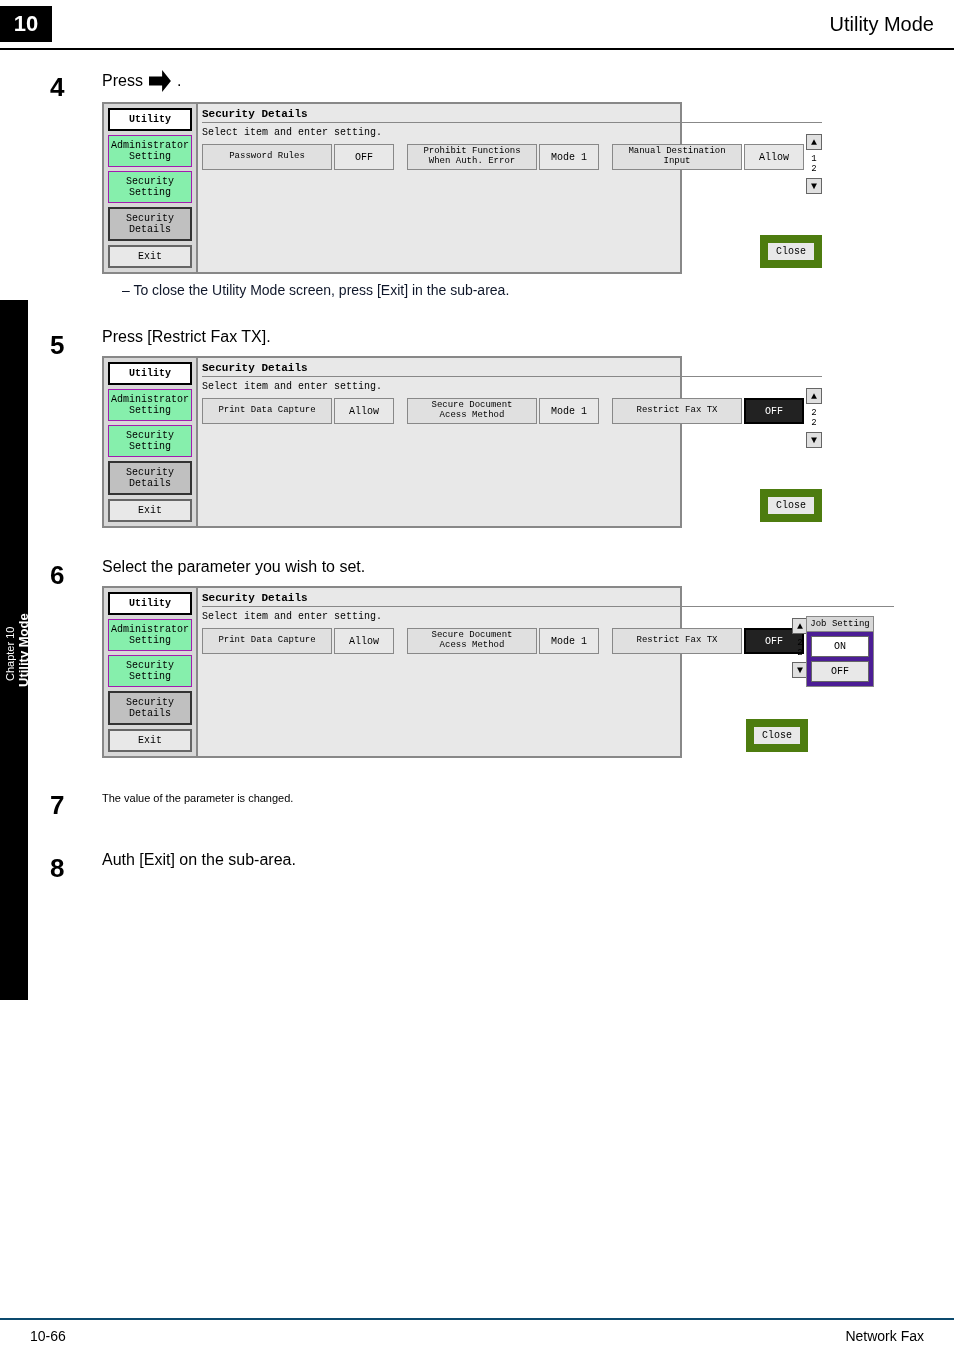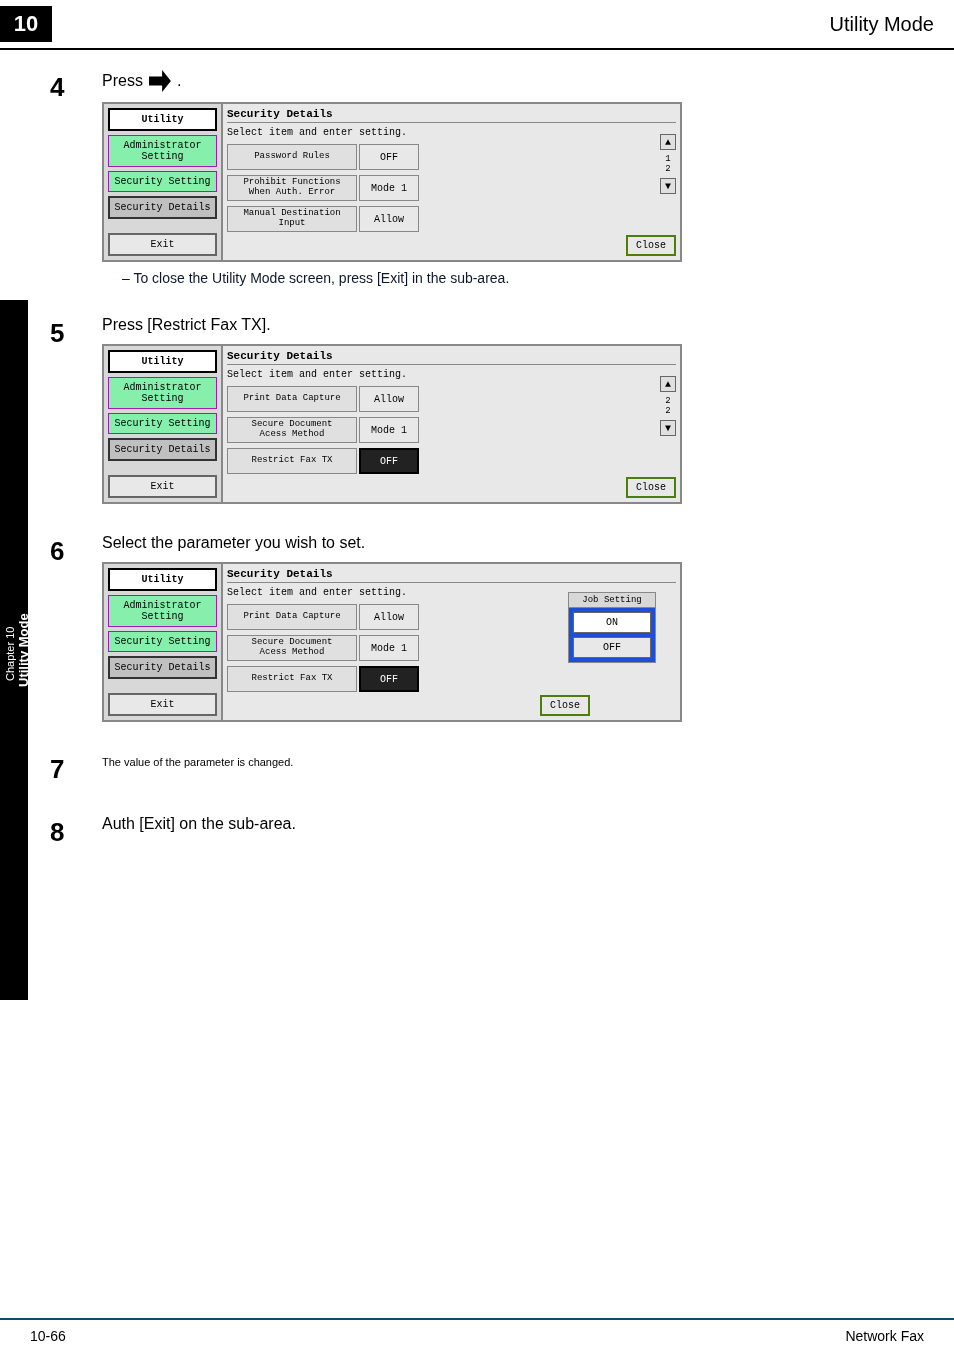--- a/index.html
+++ b/index.html
@@ -123,21 +123,21 @@
       display: flex;
       width: 580px;
       min-height: 160px;
       margin-top: 10px;
       font-family: 'Courier New', monospace;
       font-size: 11px;
     }
 
     
     .screen-left {
-      width: 119px;
+      width: 145px;
       border-right: 2px solid #888;
       display: flex;
       flex-direction: column;
       padding: 4px;
       gap: 4px;
       background: #d8d8d8;
     }
     .screen-btn {
       border: 1px solid #a21caf;
       background: #86efac;
@@ -185,22 +185,22 @@
     .screen-subheader {
       font-family: 'Courier New', monospace;
       font-size: 10px;
       margin-bottom: 6px;
     }
 
     
     .screen-rows {
       flex: 1;
       display: flex;
-      flex-direction: column;
-      gap: 5px;
+      flex-direction: row;
+      gap: 13px;
       margin-right: 18px;
     }
     .screen-row {
       display: flex;
       align-items: stretch;
       gap: 2px;
       height: 26px;
     }
     .screen-row-label {
       border: 1px solid #888;
@@ -258,35 +258,35 @@
       font-size: 9px;
       text-align: center;
       width: 16px;
     }
 
     
     .screen-close-btn {
       position: absolute;
       right: 4px;
       bottom: 4px;
-      border: 2px solid #4d7c0f;
+      border: 8px solid #4d7c0f;
       background: #e8e8e8;
       font-family: 'Courier New', monospace;
       font-size: 10px;
       padding: 3px 8px;
     }
 
     
     .job-setting-panel {
       position: absolute;
       right: 24px;
       top: 28px;
-      width: 88px;
+      width: 68px;
       border: 1px solid #888;
-      background: #1d4ed8;
+      background: #4c1d95;
     }
     .job-setting-header {
       font-family: 'Courier New', monospace;
       font-size: 9px;
       text-align: center;
       border-bottom: 1px solid #888;
       padding: 2px;
       background: #d8d8d8;
     }
     .job-setting-btn {

